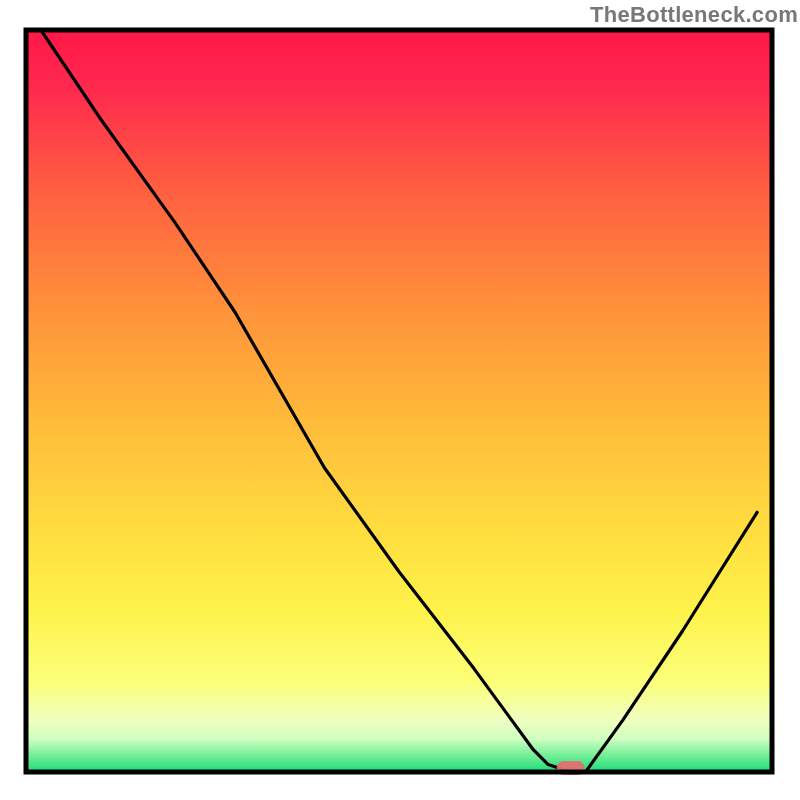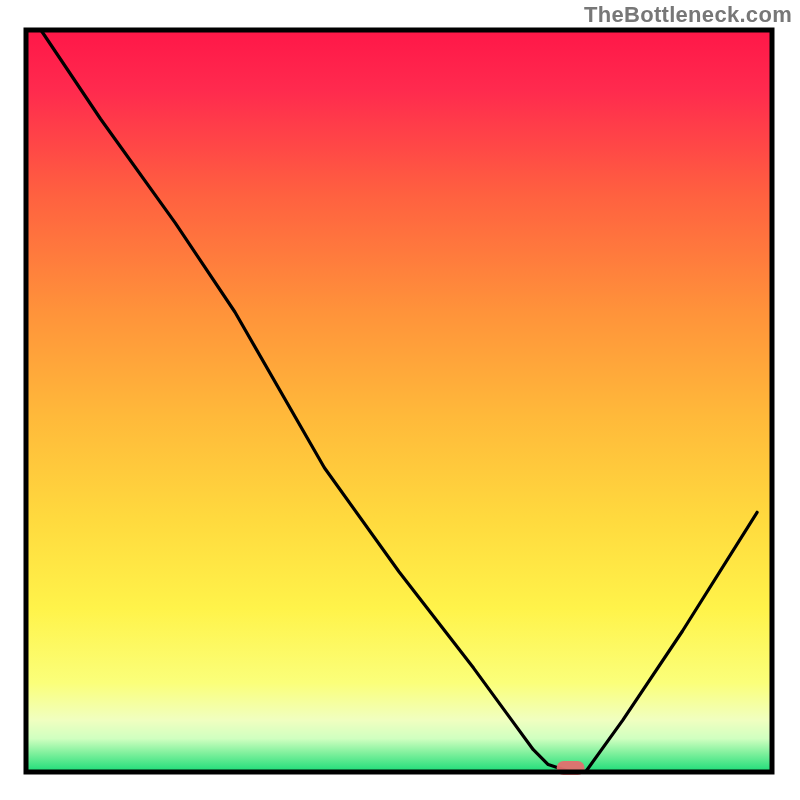--- a/index.html
+++ b/index.html
@@ -13,21 +13,21 @@
   }
   .frame {
     position: relative;
     width: 800px;
     height: 800px;
     box-sizing: border-box;
   }
   .watermark {
     position: absolute;
     top: 2px;
-    right: 8px;
+    right: 2px;
     font-size: 22px;
     font-weight: 600;
     color: #777;
     letter-spacing: 0.3px;
     z-index: 20;
   }
   svg.plot {
     position: absolute;
     top: 0;
     left: 0;

